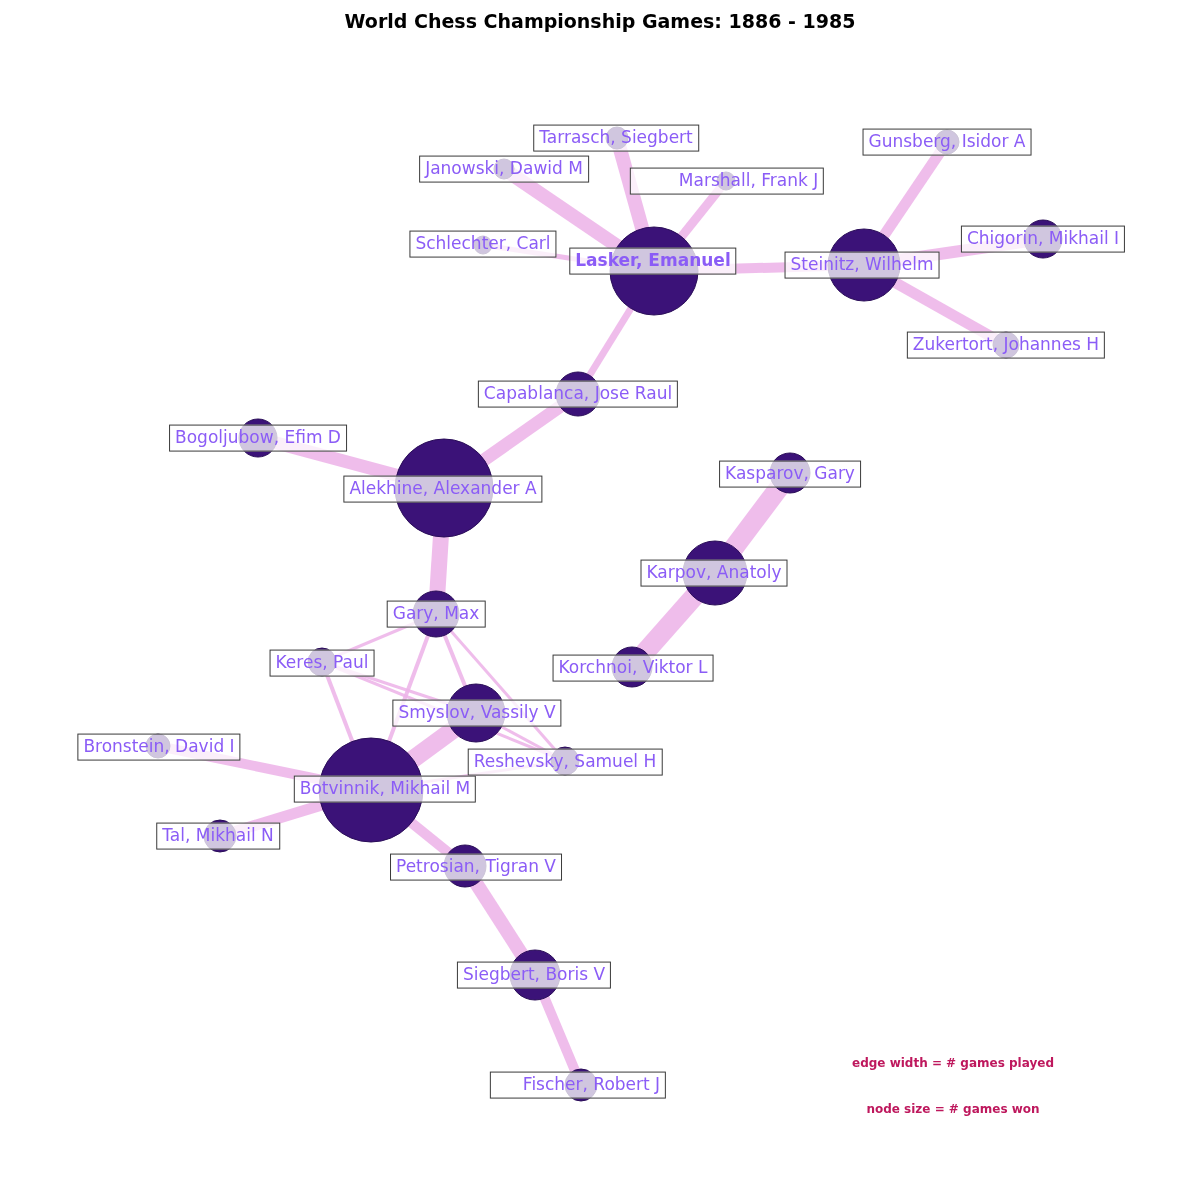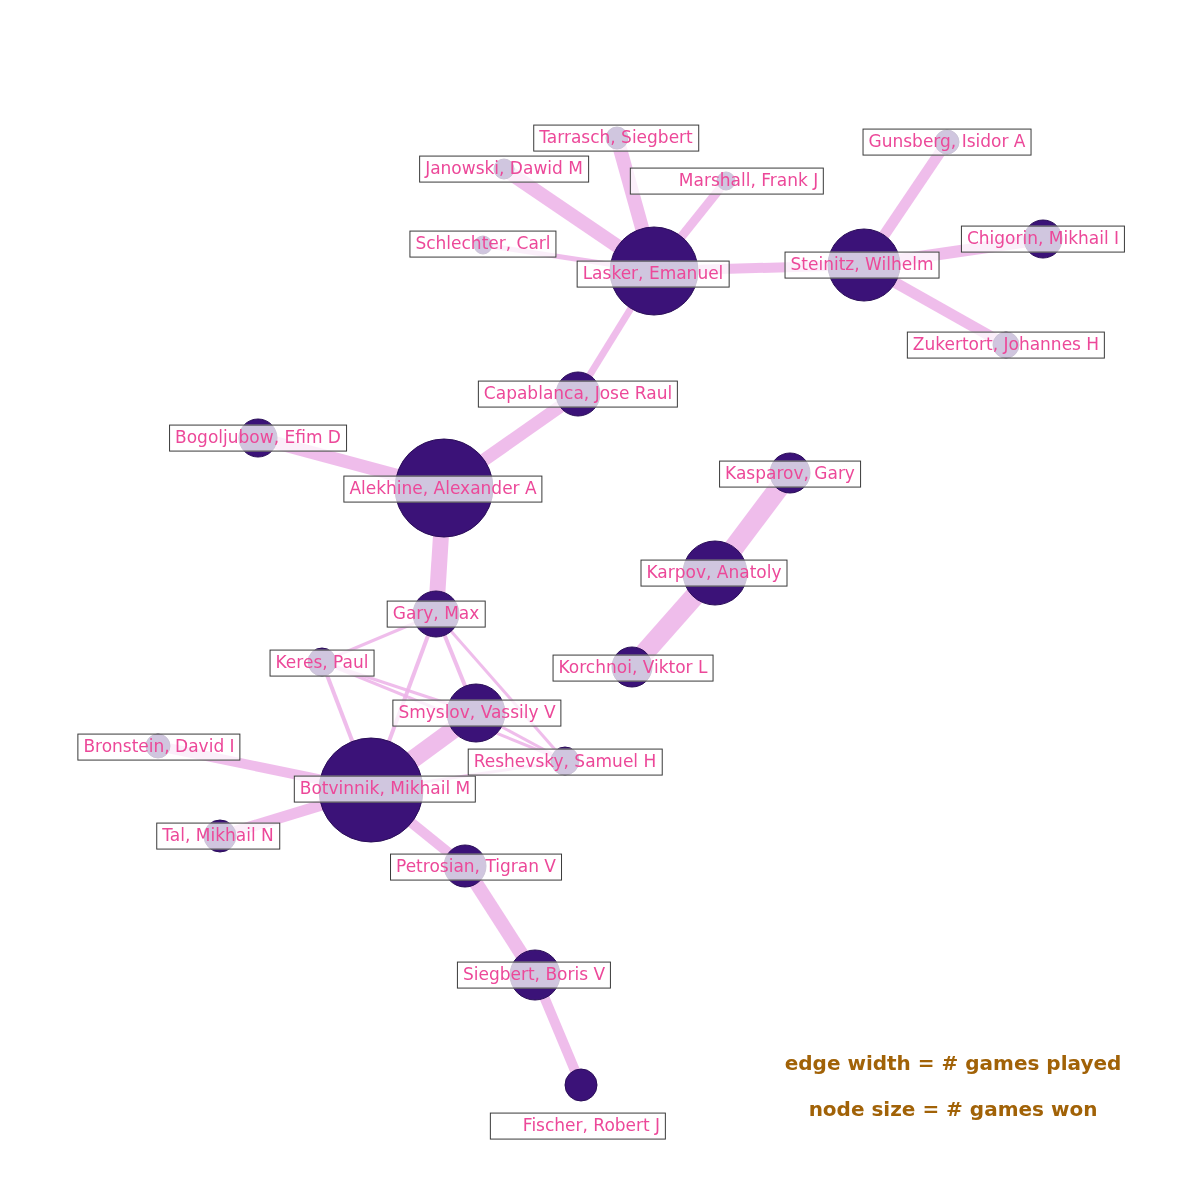--- a/index.html
+++ b/index.html
@@ -40,40 +40,41 @@
     height: 1200px;
   }
   .node-label {
     position: absolute;
     transform: translate(-50%, -50%);
     background: rgba(255,255,255,0.76);
     border: 1px solid #3a3a3a;
     padding: 3px 5px 4px 5px;
     font-size: 17px;
     line-height: 1.05;
-    color: #ec4899;
+    color: #8b5cf6;
     white-space: nowrap;
     font-family: "DejaVu Sans", sans-serif;
     box-sizing: border-box;
   }
   .legend-line {
     position: absolute;
     font-weight: bold;
-    font-size: 20px;
-    color: #a16207;
+    font-size: 12px;
+    color: #be185d;
     font-family: "DejaVu Sans", sans-serif;
     white-space: nowrap;
     transform: translate(-50%, -50%);
   }
 </style>
 </head>
 <body>
 
 <div id="figure">
 
+  <div id="chart-title">World Chess Championship Games: 1886 - 1985</div>
 
   <svg id="graph-svg" viewBox="0 0 1200 1200" preserveAspectRatio="none">
     <g id="edges-layer">
         <line x1="654" y1="271" x2="617" y2="138" stroke="#edb4e8" stroke-width="14" stroke-opacity="0.88" stroke-linecap="butt"></line>
         <line x1="654" y1="271" x2="504" y2="169" stroke="#edb4e8" stroke-width="14" stroke-opacity="0.88" stroke-linecap="butt"></line>
         <line x1="654" y1="271" x2="726" y2="181" stroke="#edb4e8" stroke-width="9" stroke-opacity="0.88" stroke-linecap="butt"></line>
         <line x1="654" y1="271" x2="483" y2="245" stroke="#edb4e8" stroke-width="5" stroke-opacity="0.88" stroke-linecap="butt"></line>
         <line x1="654" y1="271" x2="864" y2="265" stroke="#edb4e8" stroke-width="10" stroke-opacity="0.88" stroke-linecap="butt"></line>
         <line x1="654" y1="271" x2="578" y2="394" stroke="#edb4e8" stroke-width="7" stroke-opacity="0.88" stroke-linecap="butt"></line>
         <line x1="864" y1="265" x2="947" y2="142" stroke="#edb4e8" stroke-width="11" stroke-opacity="0.88" stroke-linecap="butt"></line>
@@ -129,37 +130,37 @@
       </g>
   </svg>
 
   <div id="labels-layer">
       <div class="node-label" style="left: 616px; top: 138px;">Tarrasch, Siegbert</div>
       <div class="node-label" style="left: 504px; top: 169px;">Janowski, Dawid M</div>
       <div class="node-label" style="left: 727px; top: 181px; padding-left: 48px;">Marshall, Frank J</div>
       <div class="node-label" style="left: 947px; top: 142px;">Gunsberg, Isidor A</div>
       <div class="node-label" style="left: 483px; top: 244px;">Schlechter, Carl</div>
       <div class="node-label" style="left: 1043px; top: 239px;">Chigorin, Mikhail I</div>
-      <div class="node-label" style="left: 653px; top: 274px;">Lasker, Emanuel</div>
+      <div class="node-label" style="left: 653px; top: 261px; font-weight: bold;">Lasker, Emanuel</div>
       <div class="node-label" style="left: 862px; top: 265px;">Steinitz, Wilhelm</div>
       <div class="node-label" style="left: 1006px; top: 345px;">Zukertort, Johannes H</div>
       <div class="node-label" style="left: 578px; top: 394px;">Capablanca, Jose Raul</div>
       <div class="node-label" style="left: 258px; top: 438px;">Bogoljubow, Efim D</div>
       <div class="node-label" style="left: 443px; top: 489px;">Alekhine, Alexander A</div>
       <div class="node-label" style="left: 790px; top: 474px;">Kasparov, Gary</div>
       <div class="node-label" style="left: 714px; top: 573px;">Karpov, Anatoly</div>
       <div class="node-label" style="left: 436px; top: 614px;">Gary, Max</div>
       <div class="node-label" style="left: 322px; top: 663px;">Keres, Paul</div>
       <div class="node-label" style="left: 633px; top: 668px;">Korchnoi, Viktor L</div>
       <div class="node-label" style="left: 477px; top: 713px;">Smyslov, Vassily V</div>
       <div class="node-label" style="left: 159px; top: 747px;">Bronstein, David I</div>
       <div class="node-label" style="left: 565px; top: 762px;">Reshevsky, Samuel H</div>
       <div class="node-label" style="left: 385px; top: 789px;">Botvinnik, Mikhail M</div>
       <div class="node-label" style="left: 218px; top: 836px;">Tal, Mikhail N</div>
       <div class="node-label" style="left: 476px; top: 867px;">Petrosian, Tigran V</div>
       <div class="node-label" style="left: 534px; top: 975px;">Siegbert, Boris V</div>
-      <div class="node-label" style="left: 578px; top: 1126px; padding-left: 32px;">Fischer, Robert J</div>
+      <div class="node-label" style="left: 578px; top: 1085px; padding-left: 32px;">Fischer, Robert J</div>
     </div>
 
   <div class="legend-line" style="left:953px; top:1063px;">edge width = # games played</div>
   <div class="legend-line" style="left:953px; top:1109px;">node size = # games won</div>
 
 </div>
 
 </body></html>

